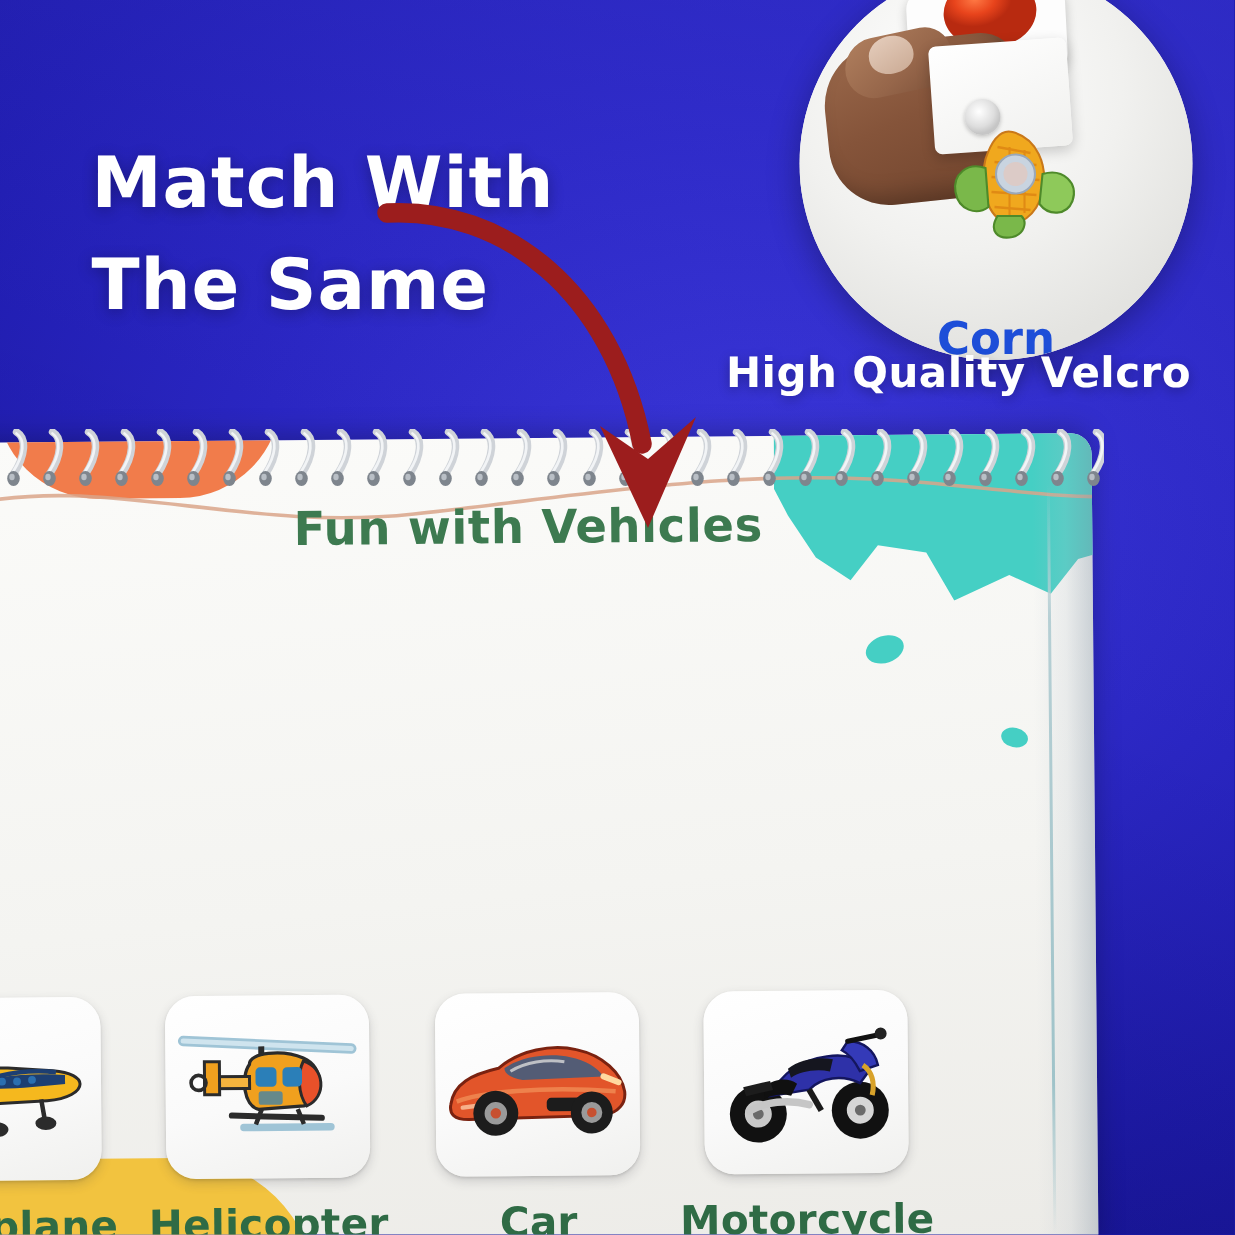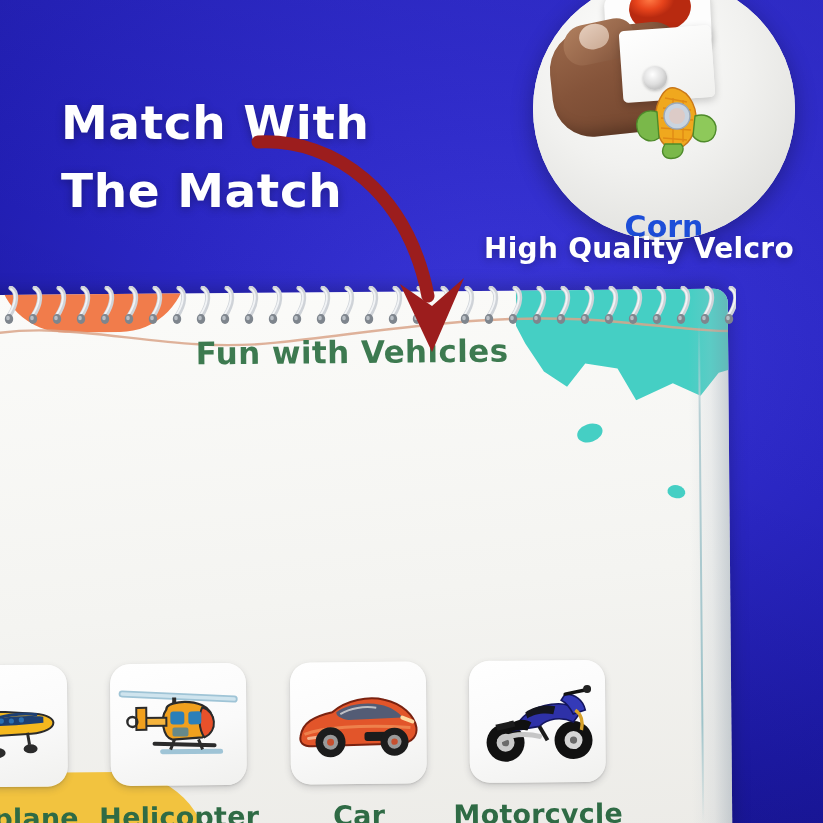--- a/index.html
+++ b/index.html
@@ -434,21 +434,21 @@
           <path d="M755,2 C762,6 761,18 753,30" fill="none" stroke="#cfd3d8" stroke-width="5" stroke-linecap="round"></path>
           <path d="M755,3 C761,7 760,17 753,28" fill="none" stroke="#f2f4f6" stroke-width="1.8" stroke-linecap="round"></path>
           <ellipse cx="753" cy="33" rx="4.2" ry="5" fill="#7e858d"></ellipse>
           <ellipse cx="752" cy="32" rx="1.8" ry="2.2" fill="#b9bfc6"></ellipse>
         </g>
     </g>
   </svg>
 
   <div class="headline">
     <span class="l1">Match With</span>
-    <span class="l2">The Match</span>
+    <span class="l2">The Same</span>
   </div>
 
   <svg class="arrow" viewBox="0 0 280 280">
     <path d="M8,22 C86,18 158,74 178,176" fill="none" stroke="#9c1d1d" stroke-width="13" stroke-linecap="round"></path>
     <path d="M150,164 L182,232 L214,158 L182,186 Z" fill="#9c1d1d"></path>
   </svg>
 
   <div class="inset">
     <div class="inset-bg"></div>
 

